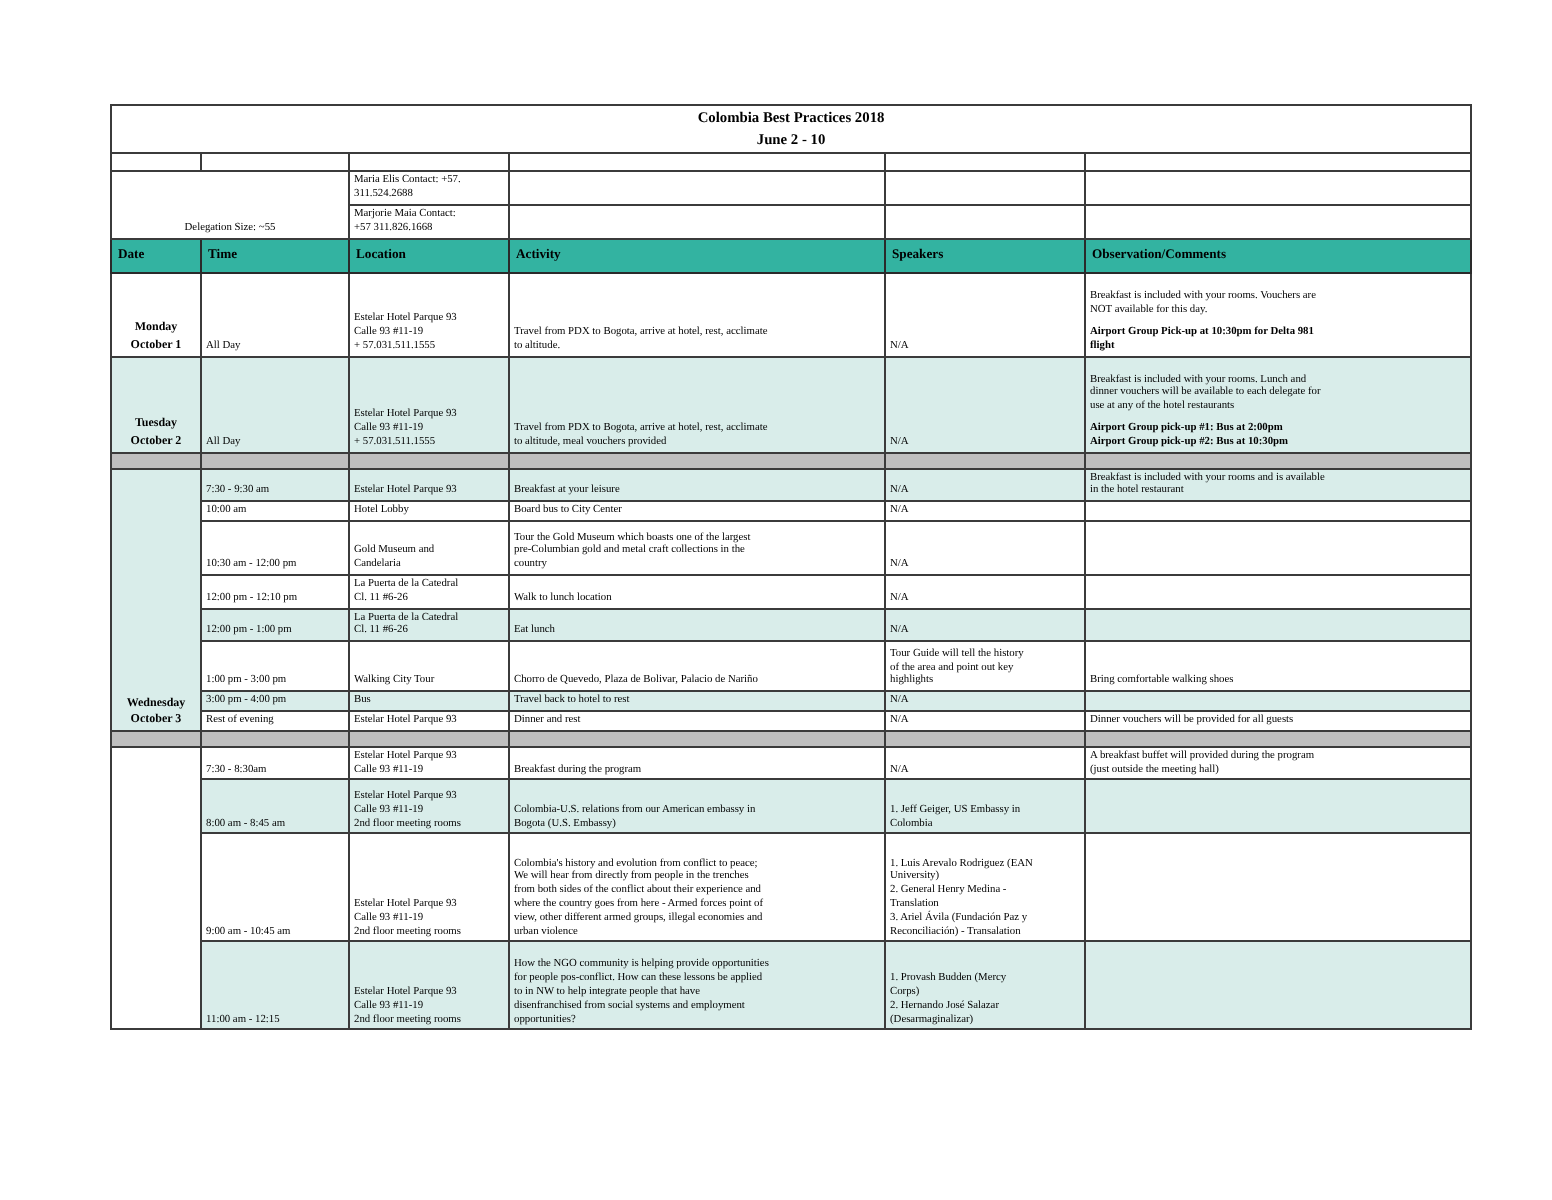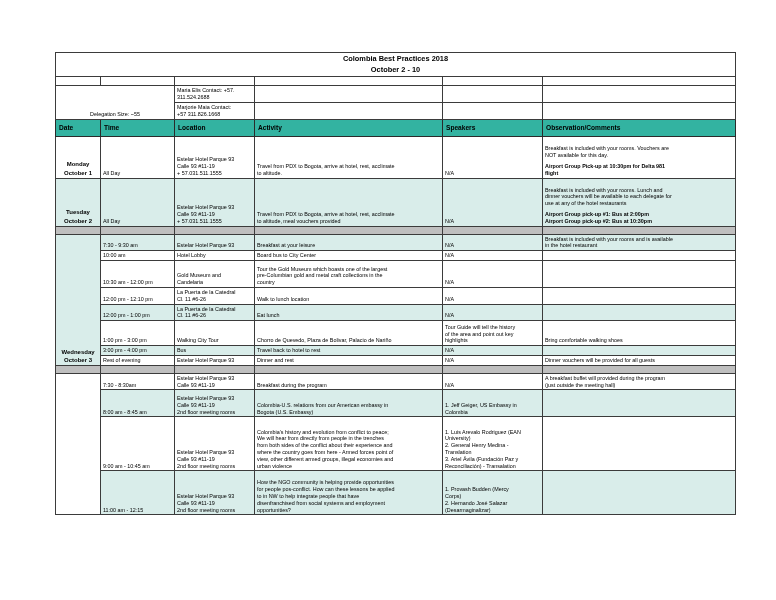--- a/index.html
+++ b/index.html
@@ -9,20 +9,21 @@
     width: 776px;
     height: 600px;
     overflow: hidden;
     font-family: "Liberation Sans", sans-serif;
   }
   #sheet {
     position: relative;
     width: 776px;
     height: 600px;
     background: #ffffff;
+    font-family: Liberation Serif, serif;
   }
   table.grid {
     position: absolute;
     left: 55px;
     top: 52px;
     width: 680px;
     border-collapse: collapse;
     table-layout: fixed;
     font-size: 5.4px;
     line-height: 1.26;
@@ -115,21 +116,21 @@
         <col class="c-loc">
       <col class="c-act">
         <col class="c-spk">
         <col class="c-obs">
     </colgroup>
     <tbody>
 
       <tr>
         <td class="title-cell" colspan="6">
           <span class="t1">Colombia Best Practices 2018</span>
-          <span class="t2">October 2 - 10</span>
+          <span class="t2">June 2 - 10</span>
         </td>
       </tr>
 
       <tr class="blankrow">
         <td></td>
         <td></td>
         <td></td>
         <td></td>
         <td></td>
         <td></td>

